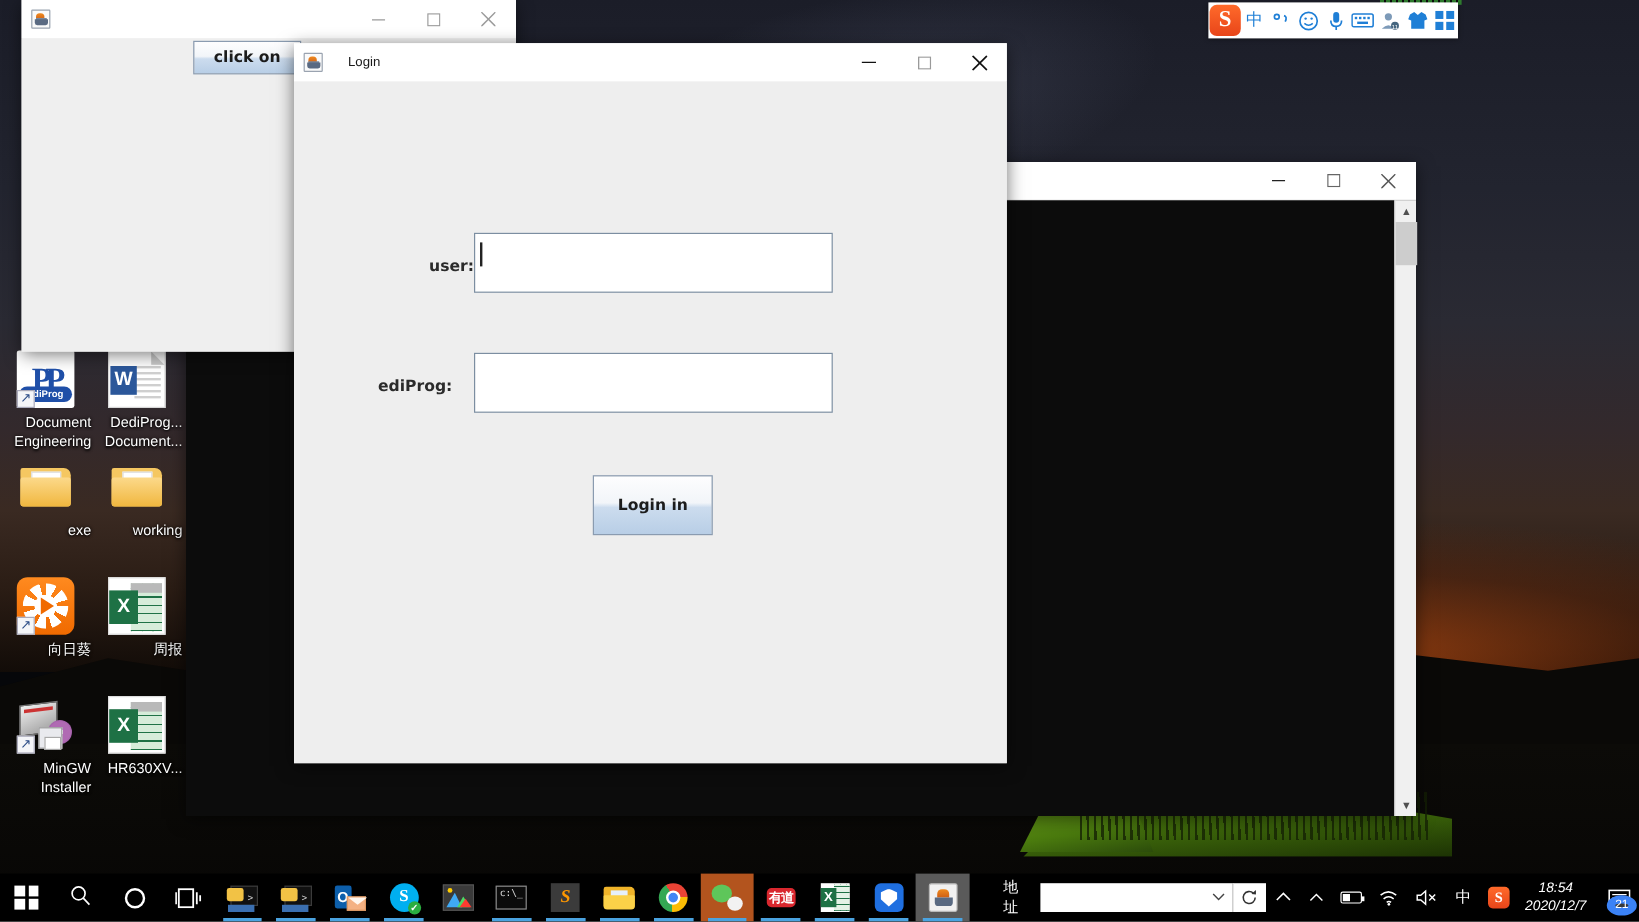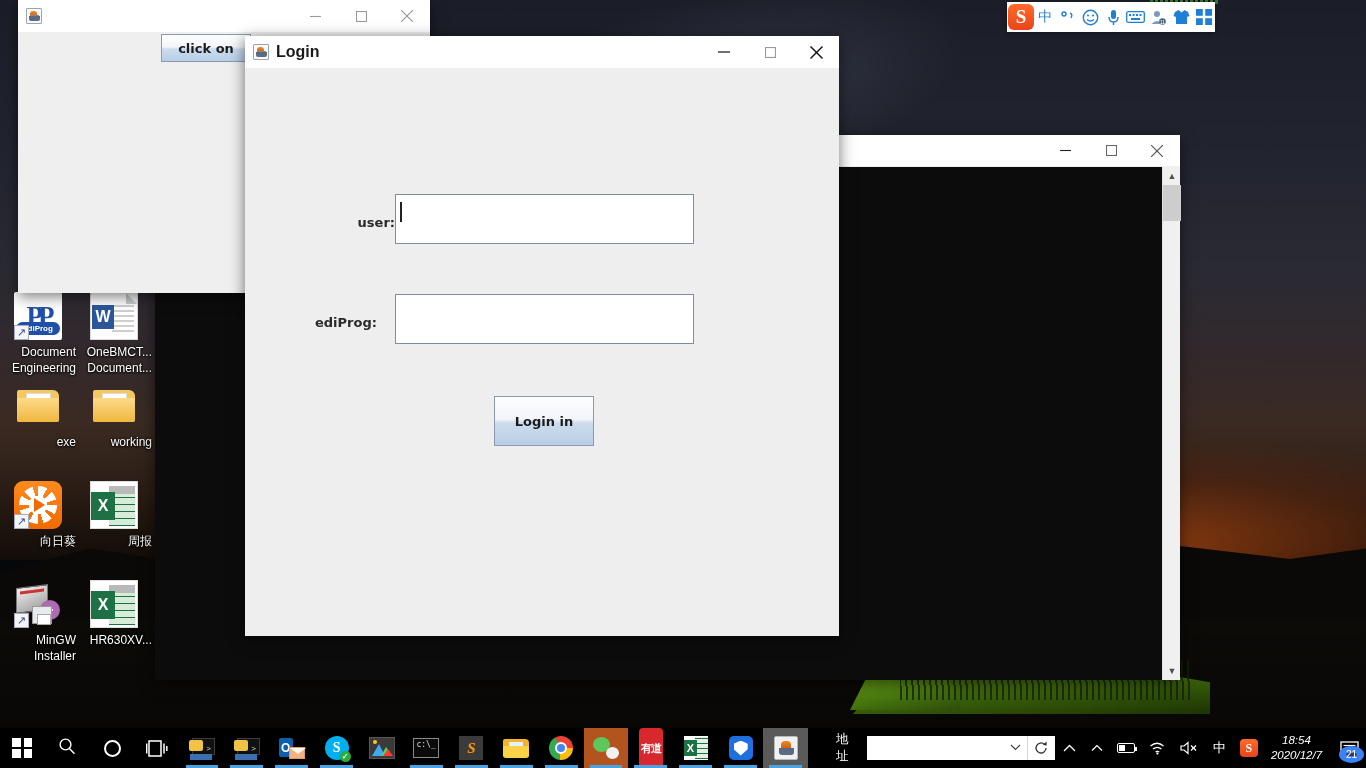--- a/index.html
+++ b/index.html
@@ -140,21 +140,21 @@
   .ic-mingw .fl { position:absolute; left:18px; top:26px; width:20px; height:18px; background:#e9eaee; border:1px solid #999; }
   .ic-mingw .fl::after { content:""; position:absolute; left:4px; top:7px; width:12px; height:9px; background:#fff; border:1px solid #aaa; }
 
   
   .win { position: absolute; background: #eee; box-shadow: 0 3px 14px rgba(0,0,0,.55); }
   .titlebar {
     height: 32px; background: #fff; display: flex; align-items: center;
     border-bottom: 1px solid #f0f0f0;
   }
   .titlebar .tb-icon { width: 16px; height: 16px; margin-left: 8px; flex: none; }
-  .titlebar .tb-title { font-size: 16px; color: #1a1a1a; margin-left: 7px; flex: 1 1 auto; white-space: nowrap; overflow: hidden; font-weight: bold; }
+  .titlebar .tb-title { font-size: 11px; color: #1a1a1a; margin-left: 21px; flex: 1 1 auto; white-space: nowrap; overflow: hidden; }
   .tb-btns { display: flex; height: 32px; flex: none; }
   .tb-btn { width: 46px; height: 32px; display: flex; align-items: center; justify-content: center; cursor: default; }
   .tb-btn svg { display: block; }
   .java-cup {
     width: 16px; height: 16px; background: #fafafa; border: 1px solid #9aa3b0;
     position: relative; border-radius: 1px;
   }
   .java-cup::before {
     content: ""; position: absolute; left: 3px; top: 2px; width: 7px; height: 5px;
     border-radius: 3px 3px 0 0;
@@ -289,21 +289,21 @@
   .ti-folder { width:26px; height:20px; position:relative; }
   .ti-folder .b { position:absolute; left:0; top:1px; width:26px; height:18px; background:#f0b429; border-radius:2px 4px 2px 2px; }
   .ti-folder .f { position:absolute; left:0; bottom:0; width:26px; height:12px; background:#fbd148; border-radius:1px 1px 3px 3px; }
   .ti-folder .p { position:absolute; left:6px; top:4px; width:14px; height:8px; background:#e6f0fb; }
   .ti-chrome { width:24px; height:24px; border-radius:50%; position:relative;
     background: conic-gradient(from -30deg, #ea4335 0 33%, #fbbc05 33% 60%, #34a853 60% 100%); }
   .ti-chrome::after { content:""; position:absolute; left:6px; top:6px; width:12px; height:12px; border-radius:50%; background:#4285f4; border:2px solid #fff; box-sizing:border-box; }
   .ti-wechat { width:26px; height:22px; position:relative; }
   .ti-wechat .b1 { position:absolute; left:0; top:0; width:17px; height:15px; border-radius:50%; background:#5ec65a; }
   .ti-wechat .b2 { position:absolute; right:0; bottom:0; width:13px; height:12px; border-radius:50%; background:#f2f2f2; }
-  .ti-youdao { width:24px; height:40px; background:#d9272e; border-radius:4px; color:#fff; font-size:11px; font-weight:700; display:flex; align-items:center; justify-content:center; letter-spacing:-1px; }
+  .ti-youdao { width:24px; height:16px; background:#d9272e; border-radius:4px; color:#fff; font-size:11px; font-weight:700; display:flex; align-items:center; justify-content:center; letter-spacing:-1px; }
   .ti-excel { width:24px; height:24px; position:relative; background:#fff; }
   .ti-excel .g { position:absolute; right:0; top:1px; width:13px; height:22px; background: repeating-linear-gradient(0deg,#1e7145 0 1px,#e4f2e6 1px 5px), repeating-linear-gradient(90deg,#1e7145 0 1px,transparent 1px 5px); }
   .ti-excel .x { position:absolute; left:0; top:4px; width:13px; height:16px; background:#1e7145; color:#fff; font-weight:700; font-size:11px; display:flex; align-items:center; justify-content:center; }
   .ti-tencent { width:24px; height:24px; background:#1f6fe0; border-radius:5px; display:flex; align-items:center; justify-content:center; }
   .ti-tencent .sh { width:14px; height:15px; background:#fff; clip-path: polygon(50% 0, 100% 22%, 100% 58%, 50% 100%, 0 58%, 0 22%); }
   .ti-java { width:24px; height:24px; background:#f1f1f1; border:1px solid #b9b9b9; position:relative; border-radius:2px; }
   .ti-java::before { content:""; position:absolute; left:6px; top:4px; width:10px; height:7px; border-radius:4px 4px 0 0; background: linear-gradient(180deg,#f08a1e,#cf5f15); }
   .ti-java::after { content:""; position:absolute; left:4px; bottom:4px; width:15px; height:7px; background:#5a6a82; border-radius:0 0 3px 3px; }
   .tray-battery { width:18px; height:10px; border:1.3px solid #fff; border-radius:2px; position:relative; }
   .tray-battery::after { content:""; position:absolute; right:-3px; top:3px; width:2px; height:4px; background:#fff; }
@@ -341,21 +341,21 @@
           <div class="lines">
               <i></i>
               <i></i>
               <i></i>
               <i></i>
               <i></i>
               <i></i>
             </div>
           <div class="wbox">W</div>
         </div>
-        <div class="lbl">OneBMCT... Document...</div>
+        <div class="lbl">DediProg... Document...</div>
       </div>
     </div>
     <div class="icon-row">
       <div class="desk-icon">
         <div class="glyph ic-folder">
           <span class="back"></span>
             <span class="paper"></span>
             <span class="front"></span>
         </div>
         <div class="lbl">exe</div>

